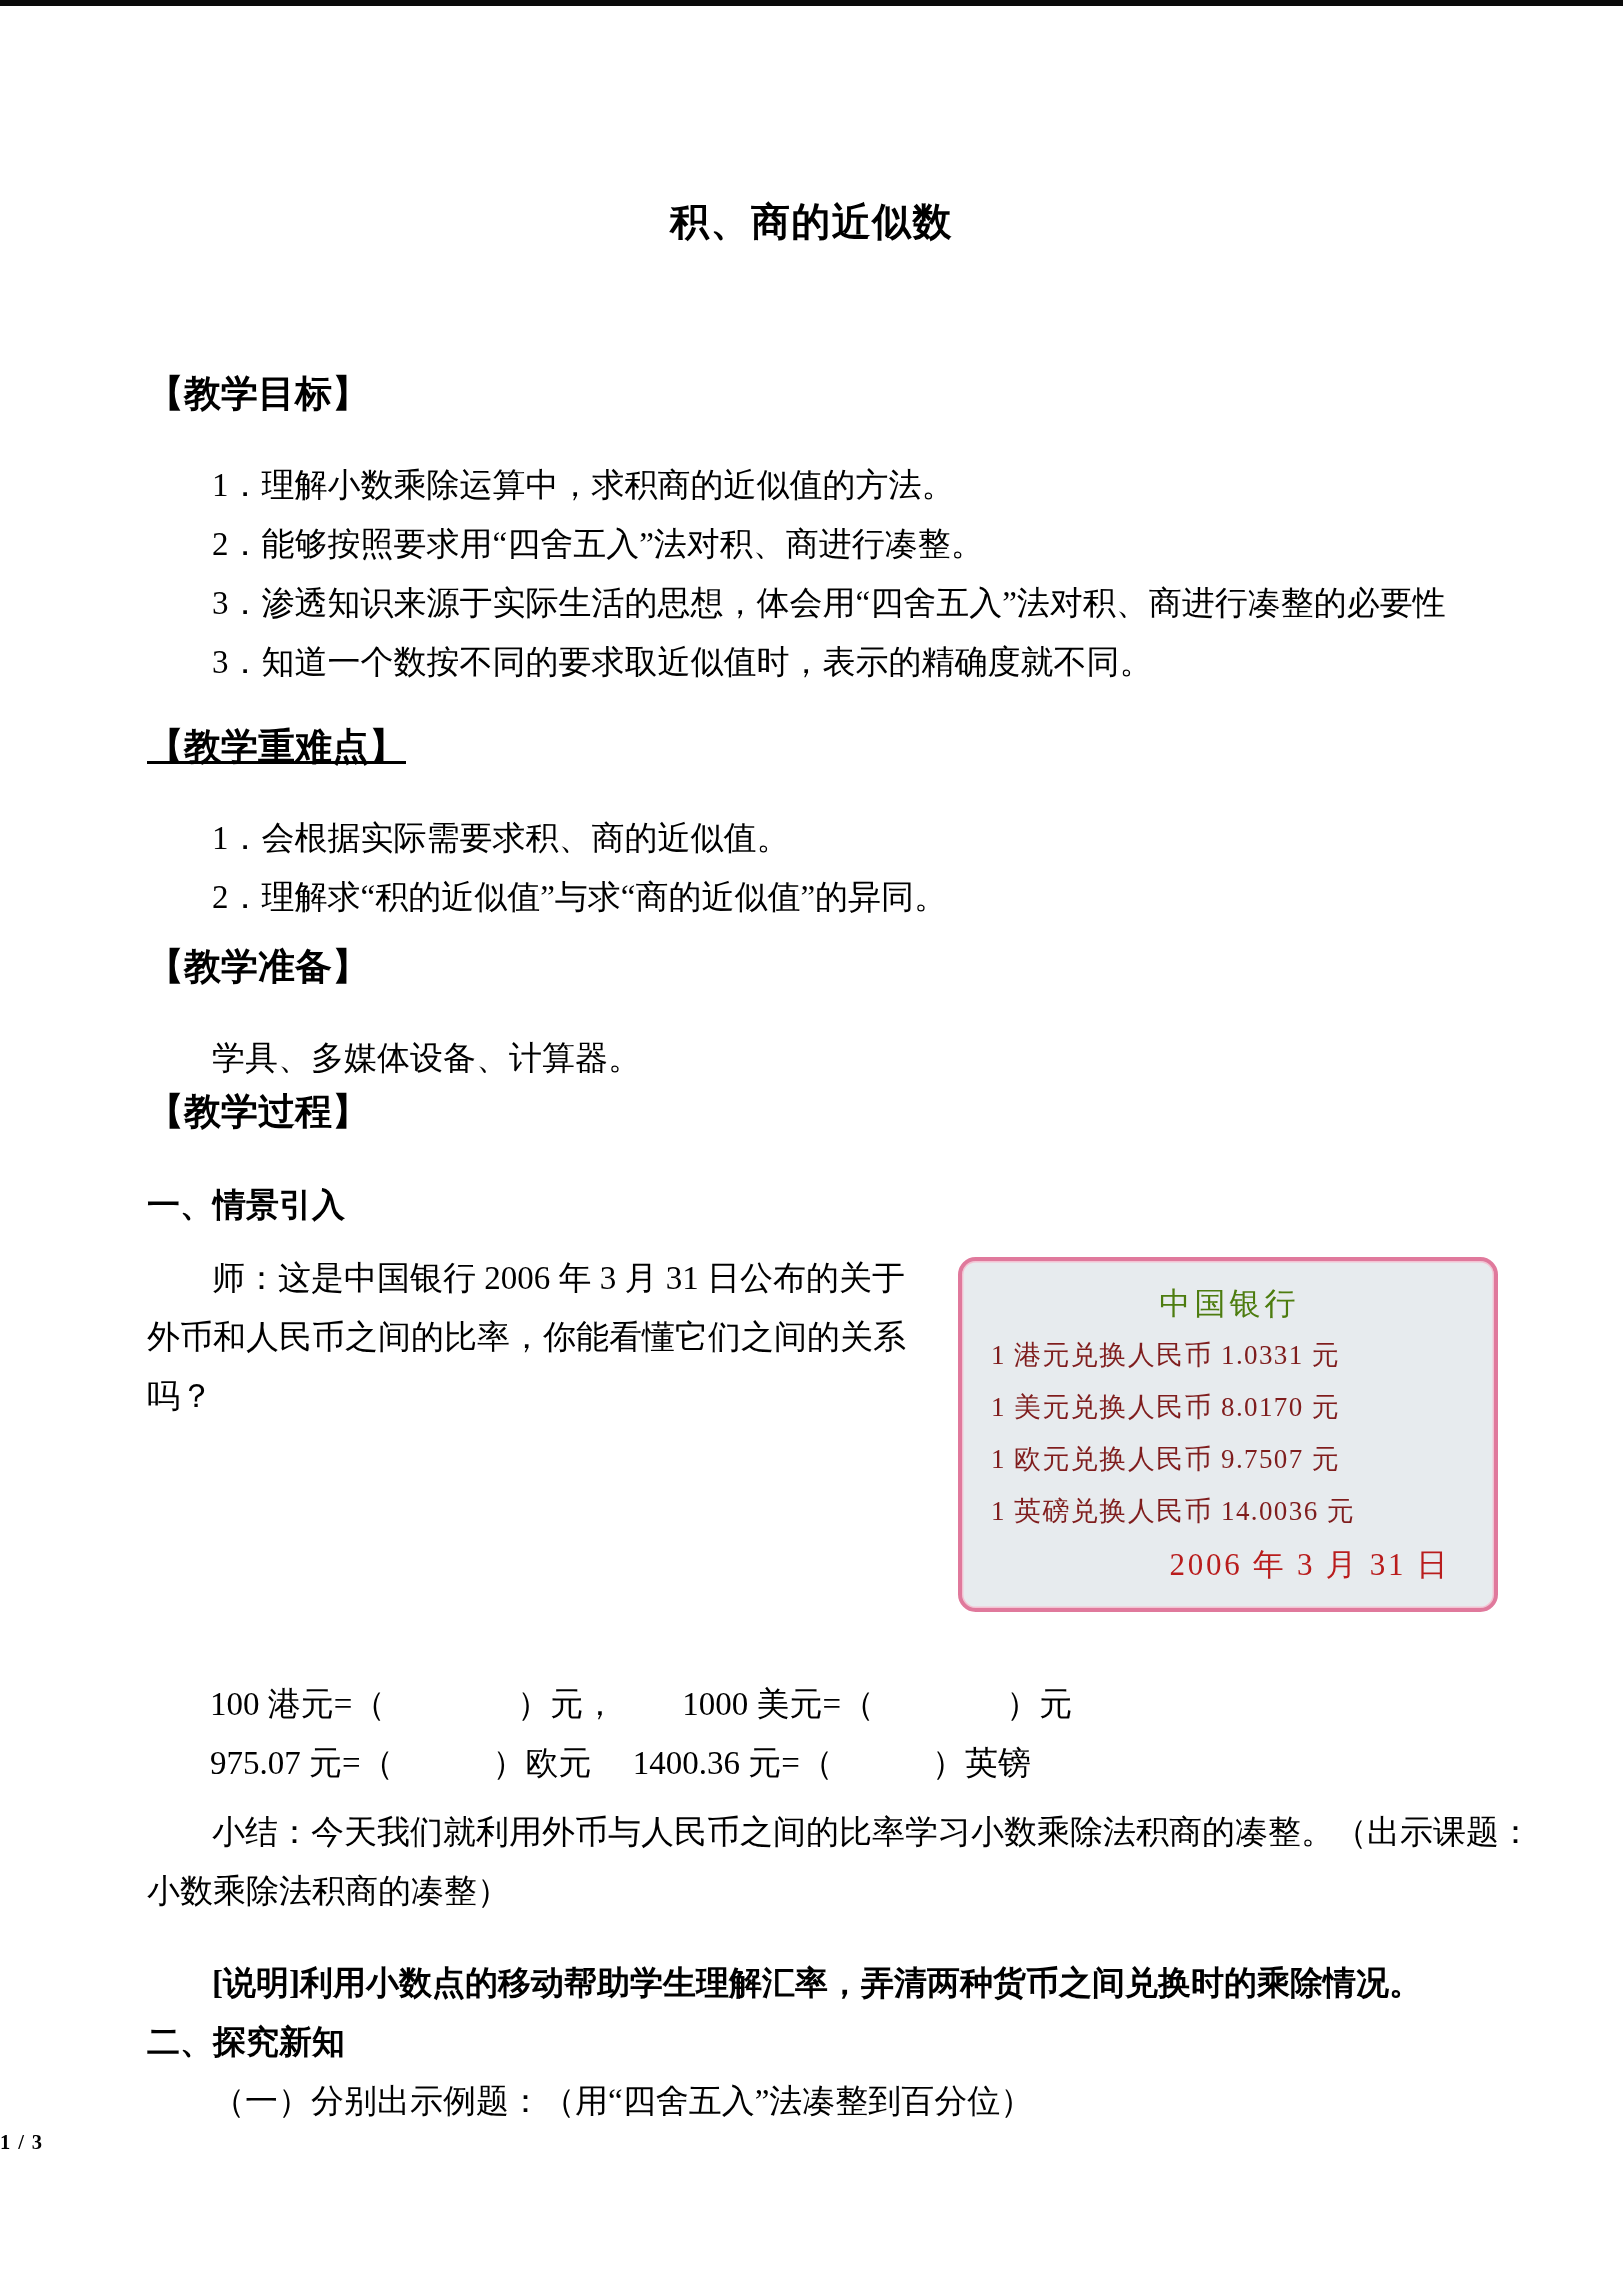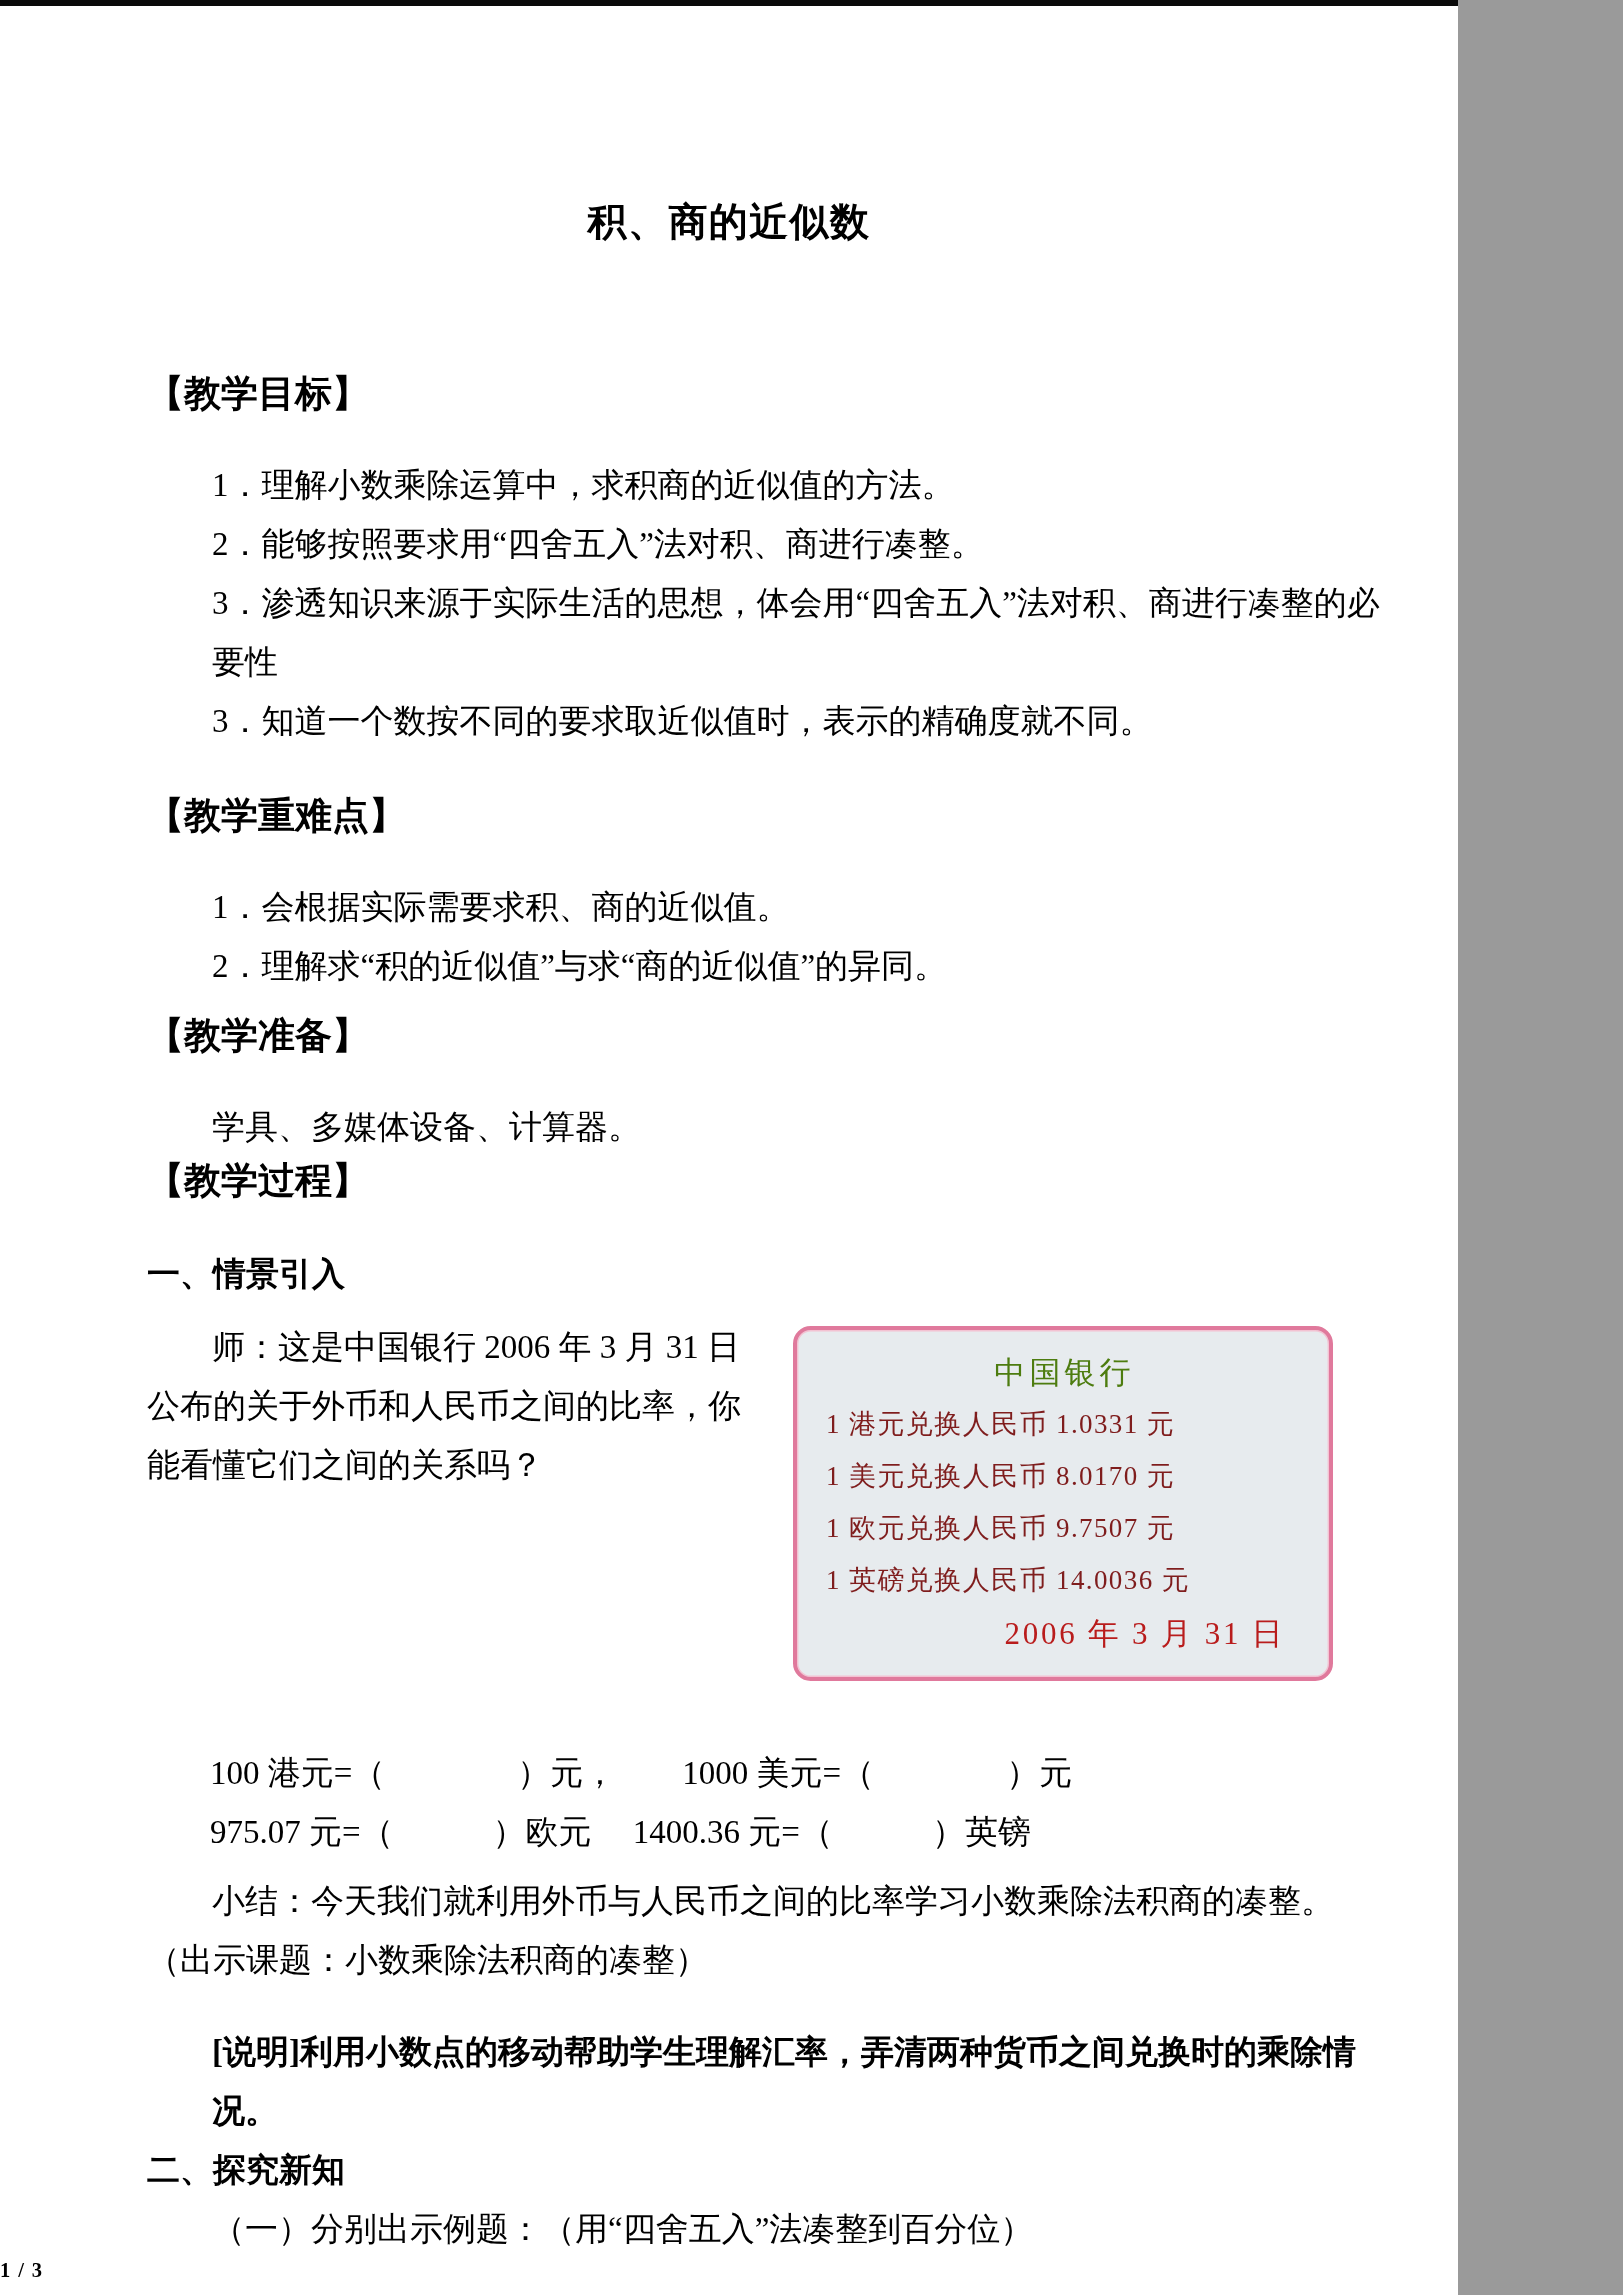--- a/index.html
+++ b/index.html
@@ -1,37 +1,37 @@
 <!DOCTYPE html>
 <html style="font-size:11px"><head>
 <meta charset="utf-8">
 <style>
   html,body{margin:0;padding:0;background:#9a9a9a;}
   .page{
     position:relative;
-    width:1458px;height:2295px;
+    width:1623px;height:2295px;
     background:#ffffff;
     font-family:"Liberation Serif", serif;
     color:#000;
     overflow:hidden;
   }
   .scan-bar{position:absolute;top:0;left:0;width:100%;height:6.1px;background:#0a0a0a;}
   .doc-title{
     margin:195px 0 0 0;
     text-align:center;
     font-size:39px;font-weight:bold;
     letter-spacing:1.4px;
   }
   .content{padding:0 60px 0 147px;}
   .sec-heading{
     font-size:37px;font-weight:bold;
     line-height:48px;
   }
   .h-objectives{margin-top:121px;font-family:Liberation Serif, serif;}
-  .h-keypoints{margin-top:41px;}
+  .h-keypoints{margin-top:31px;text-decoration:underline;}
   .h-preparation{margin-top:16.4px;}
   .h-process{font-family:Liberation Serif, serif;}
   .item-list{margin-top:38px;}
   .item{padding-left:65px;font-size:33px;line-height:59px;}
   .indent-line{padding-left:65px;font-size:33px;line-height:59px;margin-top:38px;}
   .sub-heading{
     font-size:33px;font-weight:bold;line-height:59px;margin-top:40px;
   }
   .intro-wrap{margin-top:4.1px;}
   .bank-card{

